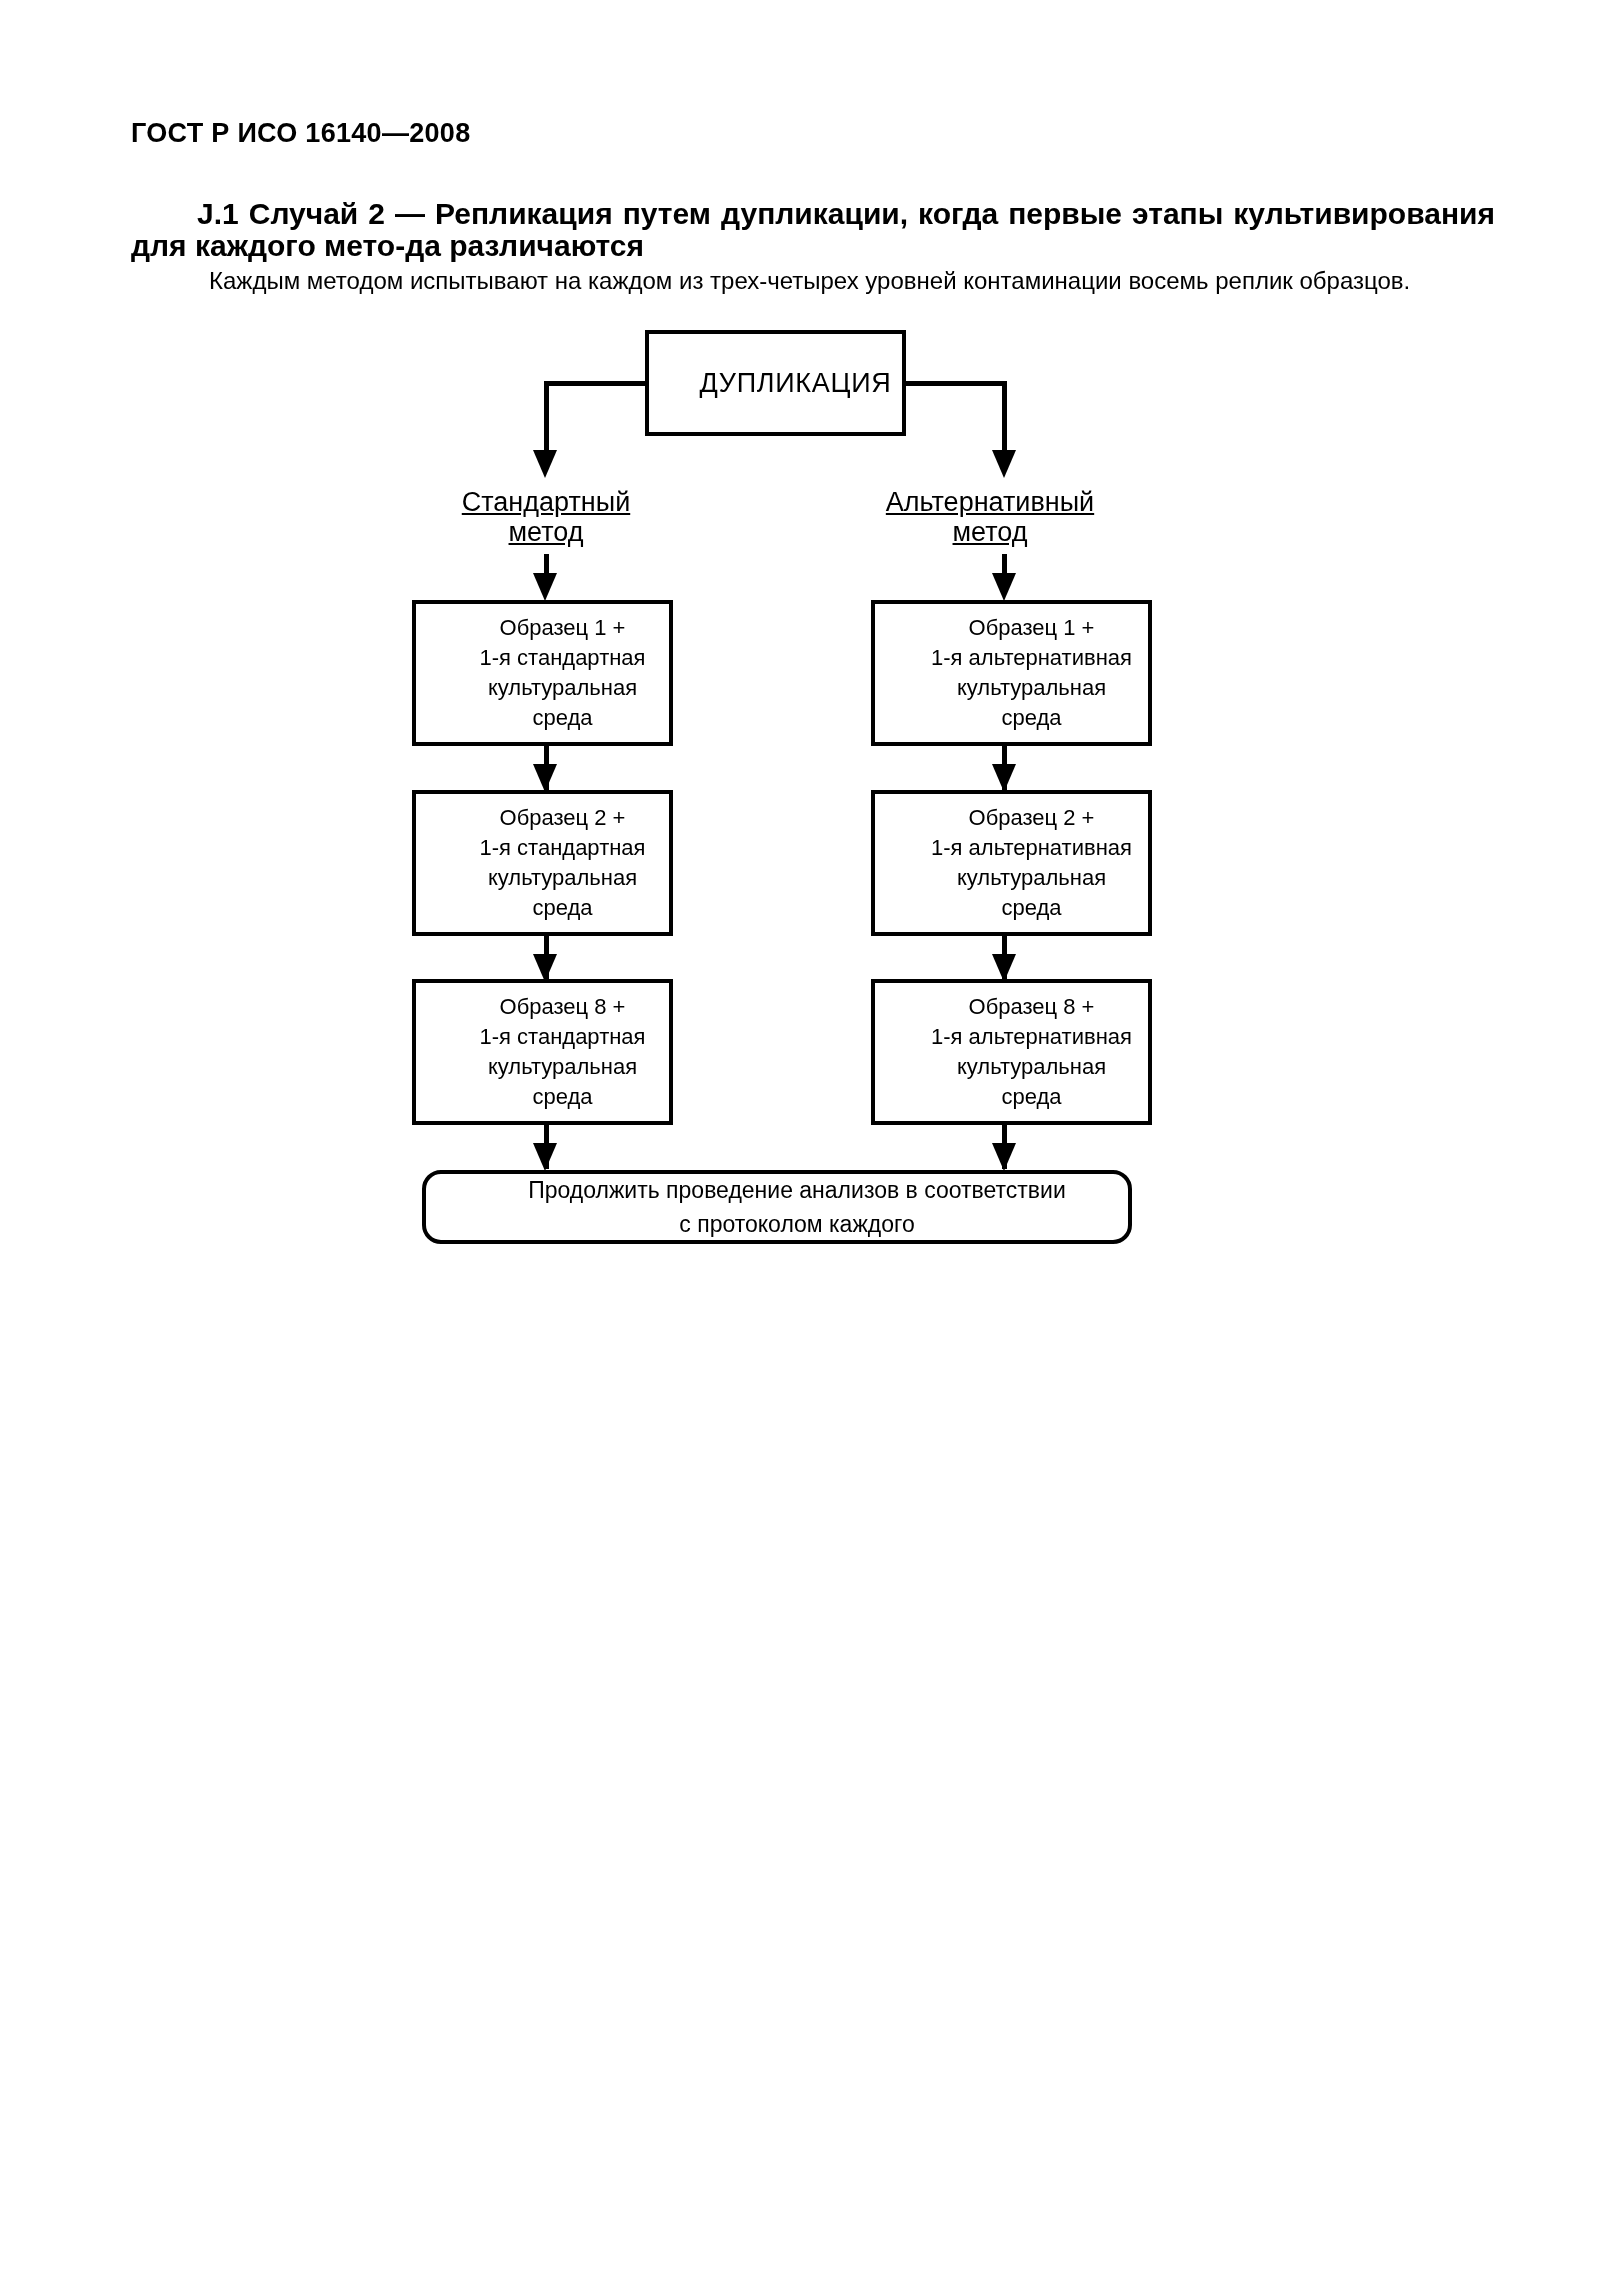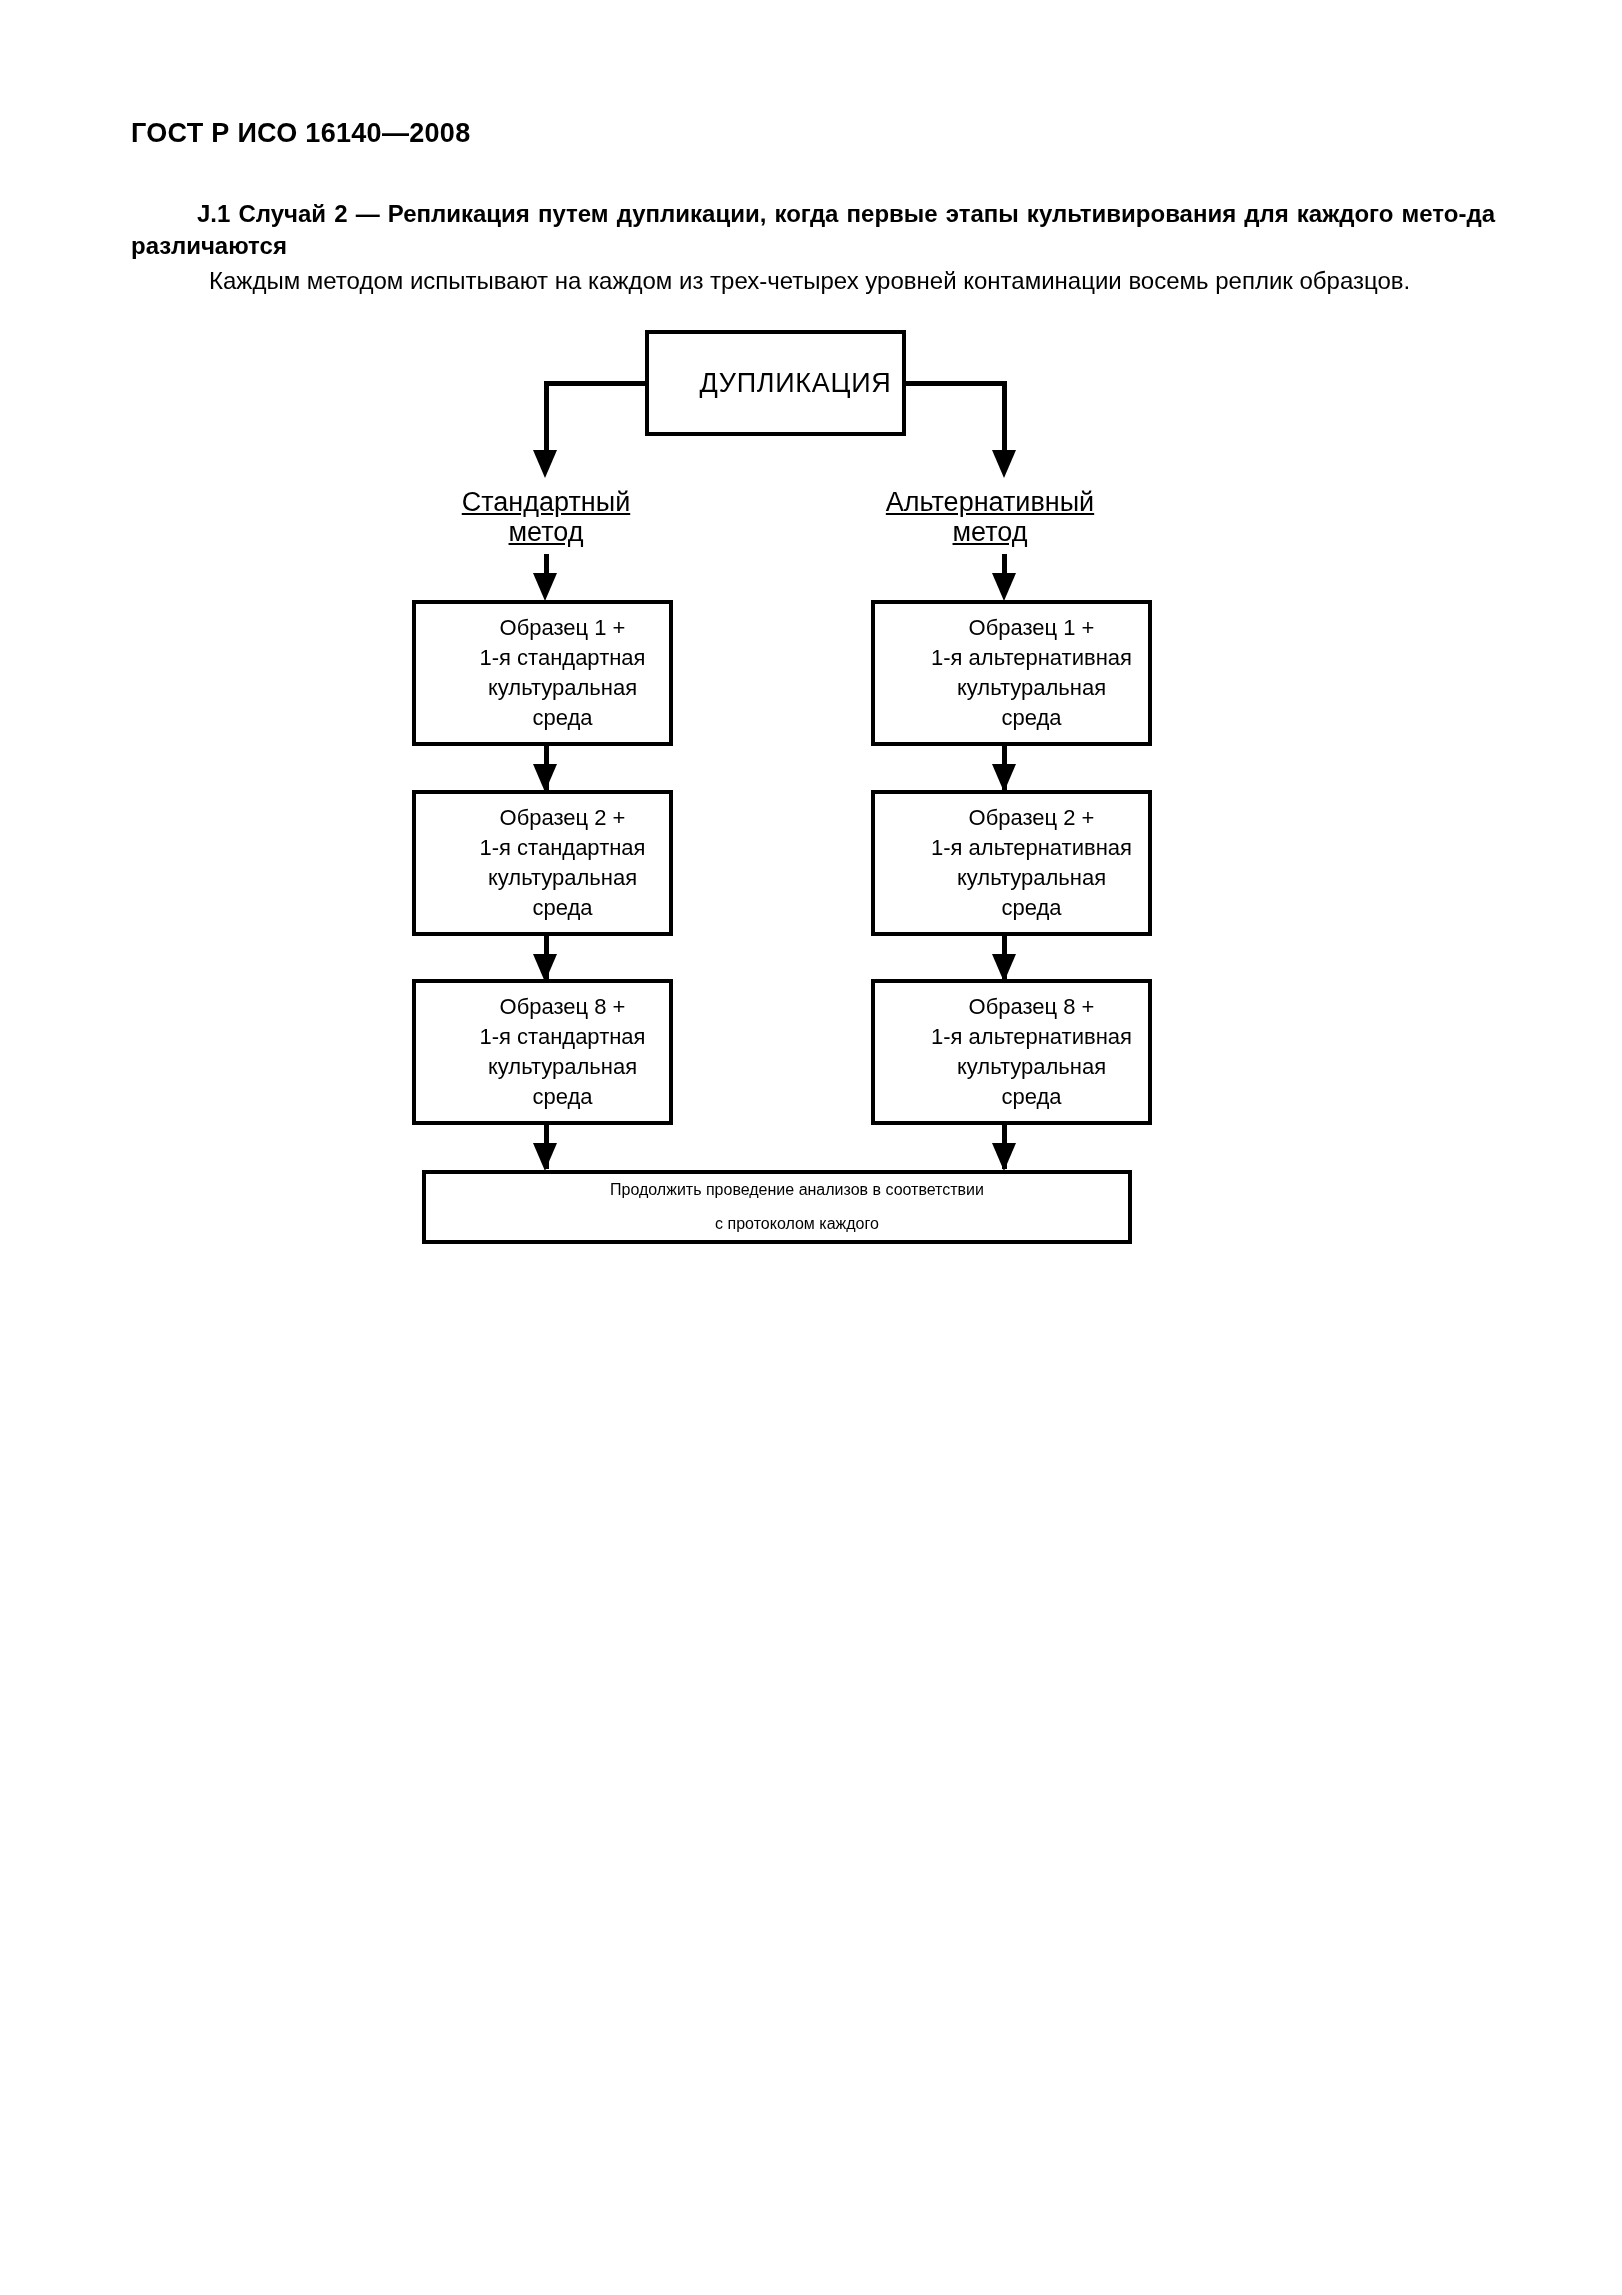--- a/index.html
+++ b/index.html
@@ -31,21 +31,21 @@
   }
 
   
   .text-block {
     position: absolute;
     left: 131px;
     top: 198px;
     width: 1364px;
   }
   .clause-heading {
-    font-size: 24px;
+    font-size: 30px;
     font-weight: bold;
     line-height: 32px;
     text-indent: 66px;
     text-align: justify;
     margin: 0;
   }
   .clause-para {
     font-size: 24px;
     line-height: 32px;
     text-indent: 66px;
@@ -75,22 +75,23 @@
     line-height: 30px;
     white-space: pre-line;
     z-index: 3;
     padding-left: 40px;
   }
   .node.top {
     font-size: 27px;
     letter-spacing: 0.7px;
   }
   .node.tail {
-    font-size: 16px;
+    font-size: 23px;
     line-height: 34px;
+    border-radius: 19px;
   }
 
   
   .hline, .vline {
     position: absolute;
     background: #000000;
     z-index: 1;
   }
   .arrowhead {
     position: absolute;

